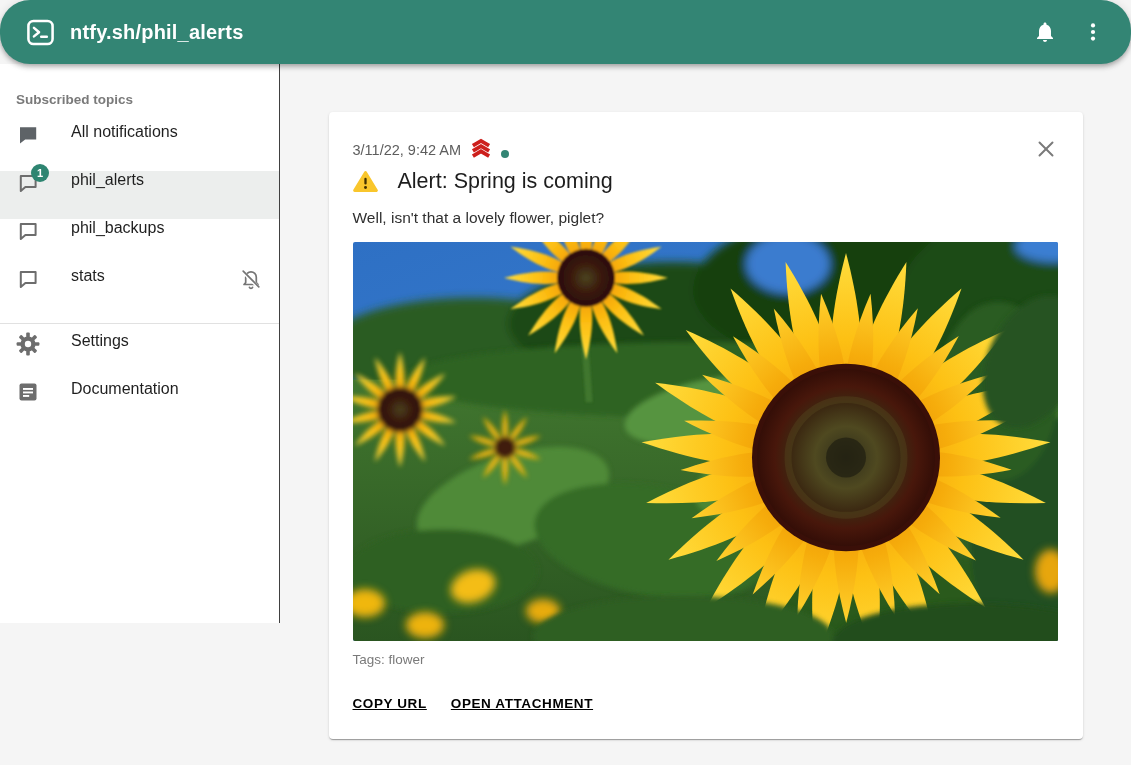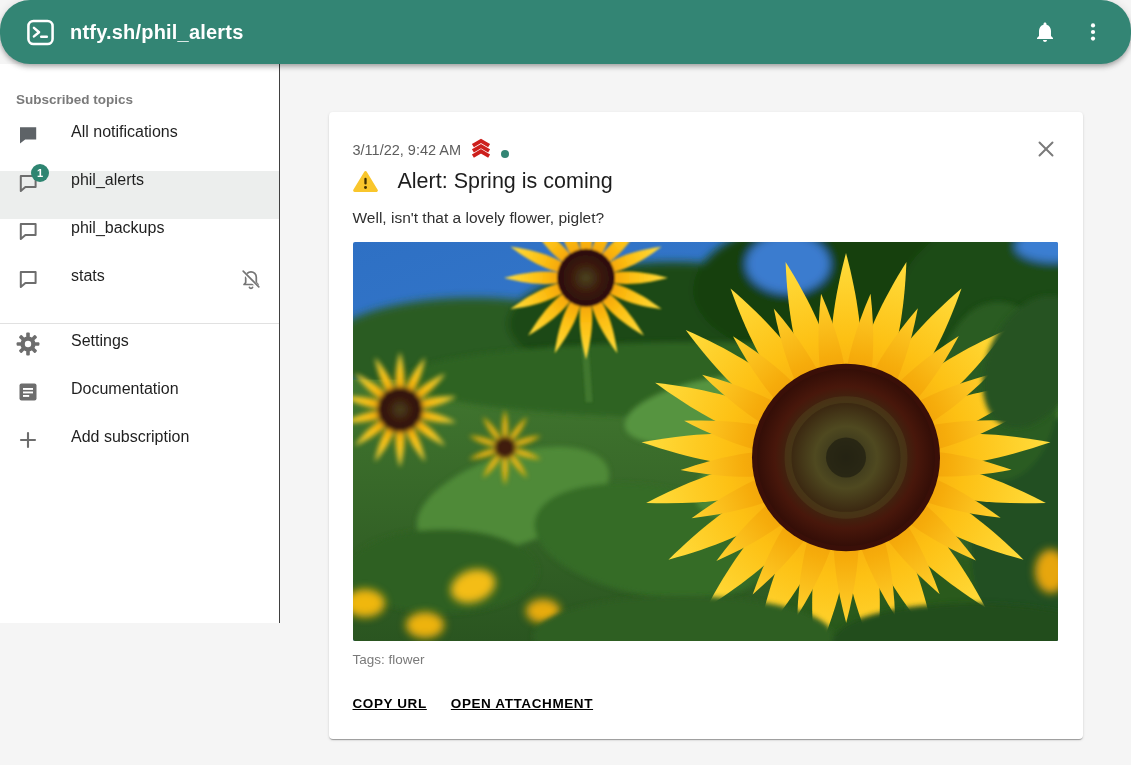--- a/index.html
+++ b/index.html
@@ -175,29 +175,20 @@
         <svg viewBox="0 0 24 24" width="24" height="24">
           <rect x="3.5" y="3.5" width="17" height="17" rx="2" fill="#6d6d6d"></rect>
           <rect x="7" y="8" width="10" height="1.9" fill="#fff"></rect>
           <rect x="7" y="11.5" width="10" height="1.9" fill="#fff"></rect>
           <rect x="7" y="15" width="6.2" height="1.9" fill="#fff"></rect>
         </svg>
       </span>
       <span>Documentation</span>
     </div>
 
-    <div class="nav-item">
-      <span class="nav-icon">
-        <svg viewBox="0 0 24 24" width="24" height="24">
-          <line x1="12" y1="5" x2="12" y2="19" stroke="#6d6d6d" stroke-width="2.1" stroke-linecap="round"></line>
-          <line x1="5" y1="12" x2="19" y2="12" stroke="#6d6d6d" stroke-width="2.1" stroke-linecap="round"></line>
-        </svg>
-      </span>
-      <span>Add subscription</span>
-    </div>
   </nav>
 
   <main class="main">
     <section class="card">
 
       <div class="stamp-row">
         <span>3/11/22, 9:42 AM</span>
         <span class="prio-icon">
           <svg viewBox="0 0 22 21" width="22" height="20">
             <g fill="none" stroke="#cd1f1c" stroke-width="4" stroke-linejoin="miter">

